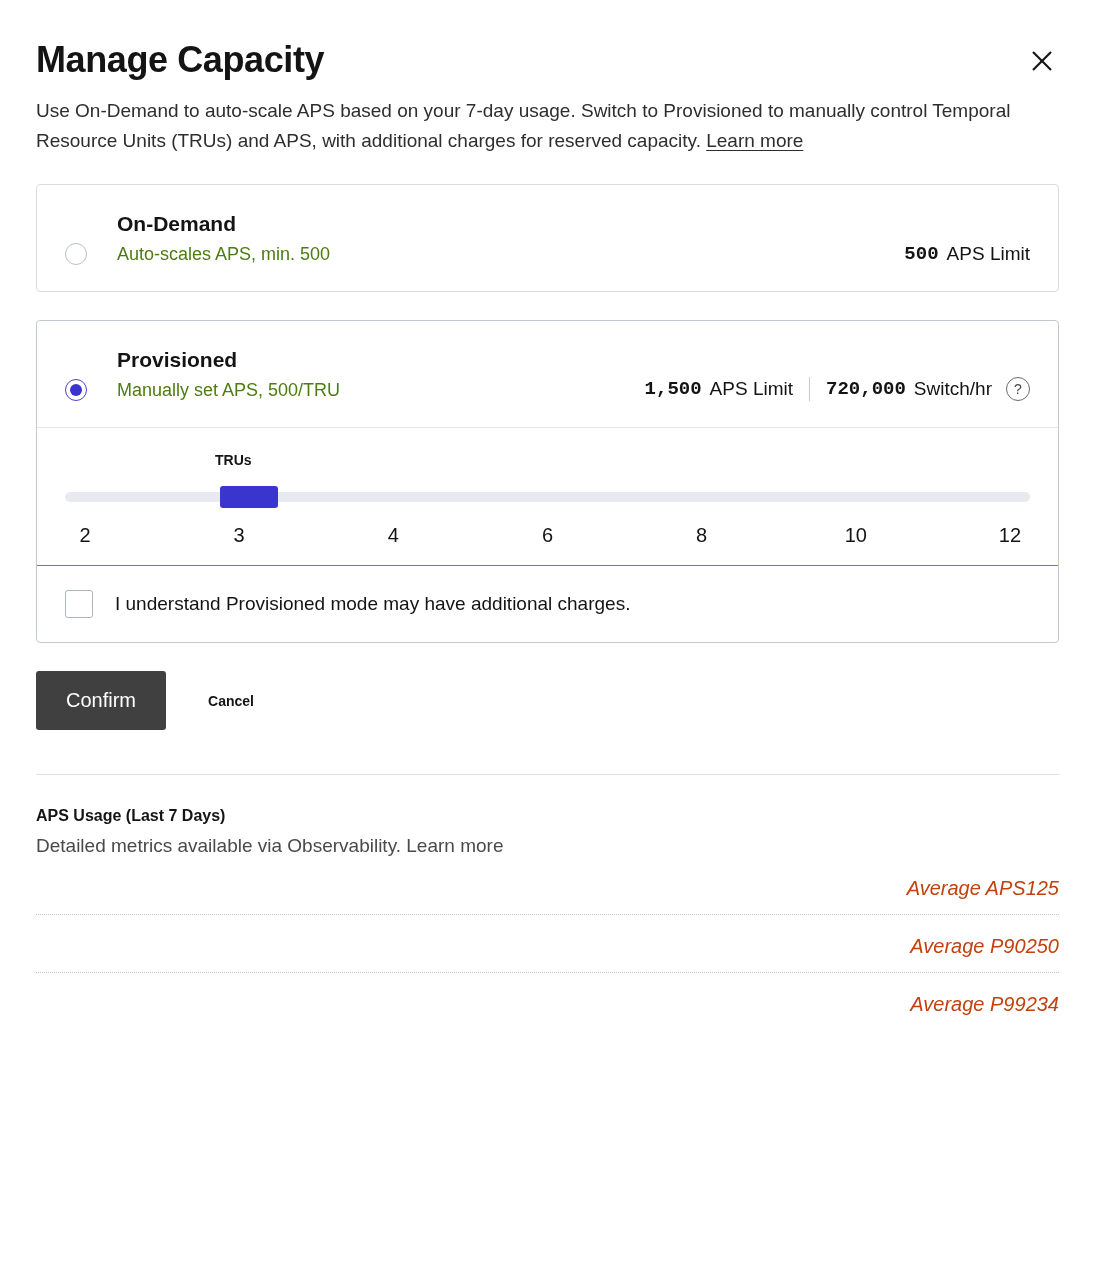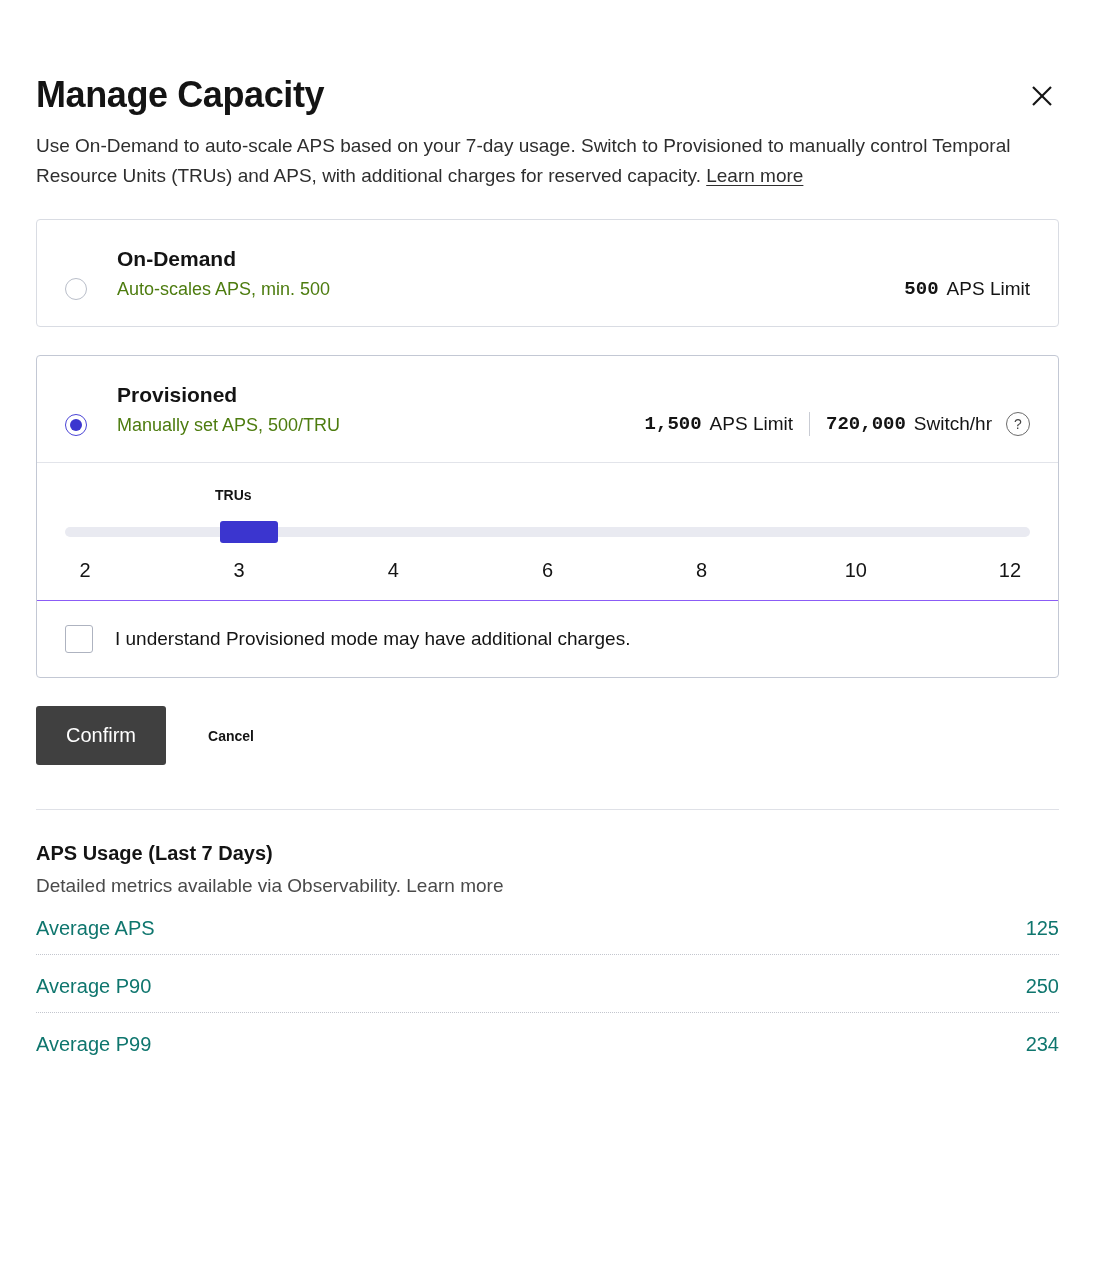--- a/index.html
+++ b/index.html
@@ -12,21 +12,20 @@
     height: 1274px;
     font-family: "Liberation Sans", sans-serif;
     color: #141414;
     -webkit-font-smoothing: antialiased;
   }
   .modal {
     position: relative;
     padding: 40px 36px 0 36px;
     box-sizing: border-box;
     width: 1095px;
-    margin-top: 35px;
   }
   .title-row {
     display: flex;
     align-items: flex-start;
     justify-content: space-between;
   }
   .title {
     font-size: 36px;
     font-weight: 700;
     letter-spacing: -0.4px;
@@ -244,41 +243,42 @@
   }
 
   .divider {
     margin-top: 44px;
     height: 1px;
     background: #dfe1e7;
   }
 
   .usage-title {
     margin-top: 32px;
-    font-size: 20px;
+    font-size: 16px;
     font-weight: 700;
     color: #141414;
   }
   .usage-sub {
     margin-top: 10px;
     font-size: 19px;
     color: #4a4a4a;
   }
   .usage-sub a {
     color: #4a4a4a;
     text-decoration: none;
   }
   .usage-row {
     display: flex;
-    justify-content: space-between;
+    justify-content: flex-end;
     align-items: baseline;
     font-size: 20px;
-    color: #0f766e;
+    color: #c2410c;
     padding: 20px 0 14px 0;
     border-bottom: 1px dotted #c3c6ce;
+    font-style: italic;
   }
   .usage-row:first-of-type { margin-top: 12px; }
 </style>
 </head>
 <body>
 
 <div class="modal">
 
   <div class="title-row">
     <h1 class="title">Manage Capacity</h1>

